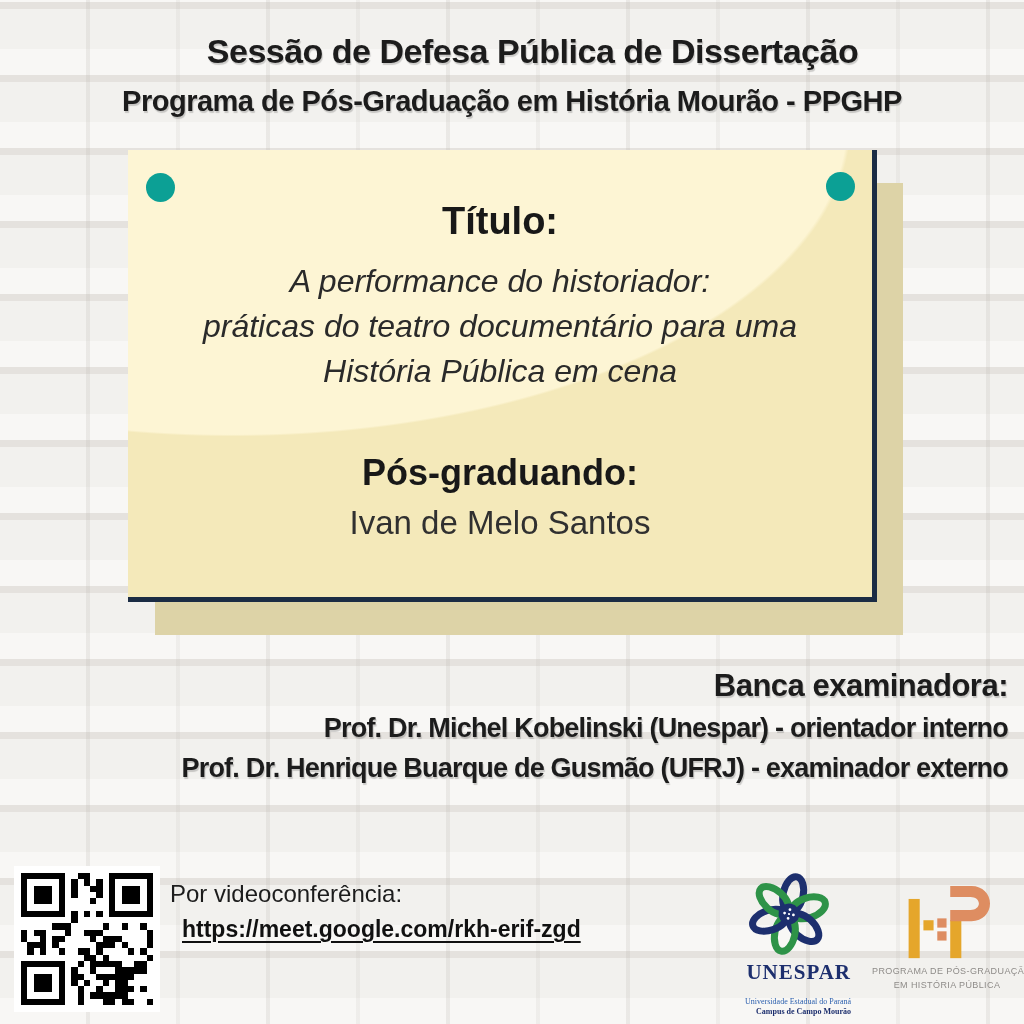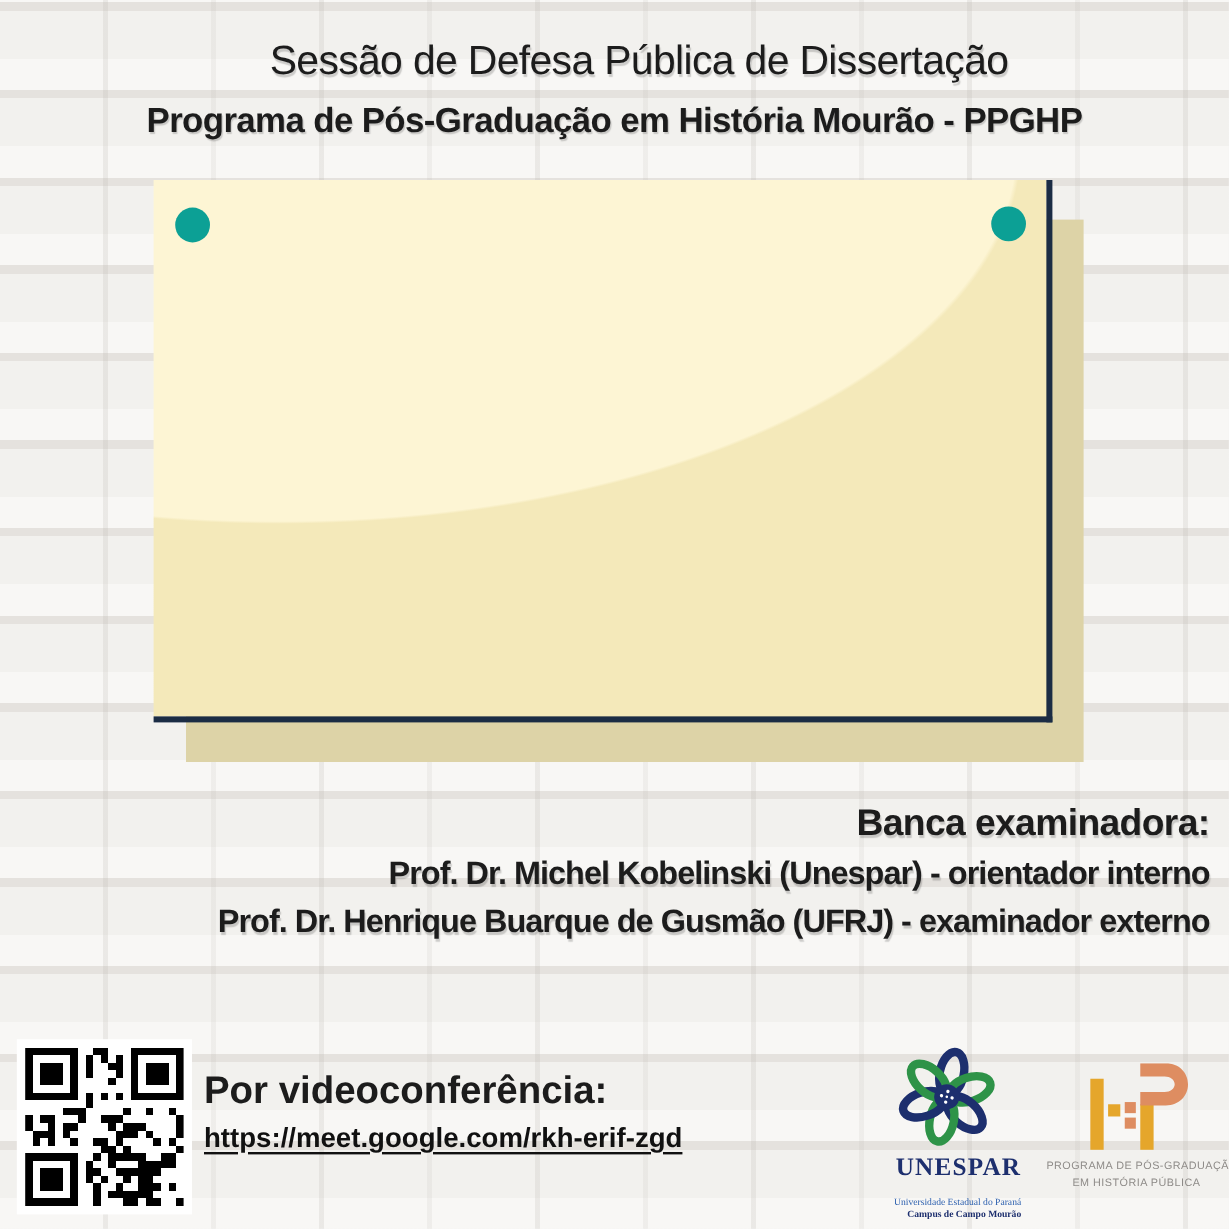--- a/index.html
+++ b/index.html
@@ -15,21 +15,21 @@
       repeating-linear-gradient(90deg,
         rgba(0,0,0,0) 0 86px, rgba(186,182,176,0.22) 86px 90px,
         rgba(0,0,0,0) 90px 176px, rgba(186,182,176,0.15) 176px 180px),
       repeating-linear-gradient(0deg,
         #f8f7f5 0 26px, #f2f1ee 26px 66px, #e5e2de 66px 73px);
   }
 
   
   .header{ position:absolute; top:32px; left:0; width:100%; text-align:center; }
   .header .line1{
-    font-size:34px; font-weight:normal; letter-spacing:-0.5px;
+    font-size:34px; font-weight:bold; letter-spacing:-0.5px;
     text-shadow:1px 2px 1px rgba(0,0,0,0.18);
     padding-left:41px;
   }
   .header .line2{
     margin-top:14px; font-size:29px; font-weight:bold; letter-spacing:-0.5px;
     text-shadow:1px 2px 1px rgba(0,0,0,0.18);
   }
 
   
   .card-shadow{
@@ -72,24 +72,24 @@
 
   
   .qr-wrap{
     position:absolute; left:14px; top:866px; width:146px; height:146px;
     background:#ffffff; padding:7px;
   }
   .qr-wrap svg{ width:132px; height:132px; display:block; }
 
   .footer-text{ position:absolute; left:170px; top:880px; }
   .footer-date{ font-size:32px; font-weight:bold; letter-spacing:-0.5px; }
-  .footer-mode{ margin-top:10px; font-size:32px; font-weight:bold; }
+  .footer-mode{ font-size:24px; font-weight:normal; }
   .footer-link{
     display:inline-block; margin-top:8px; font-size:23px; font-weight:bold;
-    color:#111; text-decoration:underline; text-underline-offset:4px;
+    color:#111; text-decoration:underline; text-underline-offset:4px;margin-left:12px;
   }
 
   
   .unespar{ position:absolute; left:727px; top:872px; width:124px; text-align:right;font-family:Liberation Serif, serif; }
   .unespar svg{ width:92px; height:86px; display:block; margin:0 auto; }
   .unespar-name{
     margin-top:2px; font-size:21px; font-weight:bold; letter-spacing:1px;
     color:var(--unv, #1d2f6e);
   }
   .unespar-sub1{ margin-top:12px; font-size:8px; color:#2b5fae; white-space:nowrap; }
@@ -105,20 +105,30 @@
 
 <div class="header">
   <div class="line1">Sessão de Defesa Pública de Dissertação</div>
   <div class="line2">Programa de Pós-Graduação em História Mourão - PPGHP</div>
 </div>
 
 <div class="card-shadow"></div>
 <div class="card">
   <div class="pin left"></div>
   <div class="pin right"></div>
+  <div class="card-content">
+    <div class="card-title-label">Título:</div>
+    <div class="card-title-lines">
+      <div class="card-title-line">A performance do historiador:</div>
+      <div class="card-title-line">práticas do teatro documentário para uma</div>
+      <div class="card-title-line">História Pública em cena</div>
+    </div>
+    <div class="student-label">Pós-graduando:</div>
+    <div class="student-name">Ivan de Melo Santos</div>
+  </div>
 </div>
 
 <div class="committee">
   <div class="heading">Banca examinadora:</div>
   <div class="member">Prof. Dr. Michel Kobelinski (Unespar) - orientador interno</div>
   <div class="member">Prof. Dr. Henrique Buarque de Gusmão (UFRJ) - examinador externo</div>
 </div>
 
 <div class="qr-wrap">
   <svg id="qr-svg" viewBox="0 0 21 21" shape-rendering="crispEdges">

